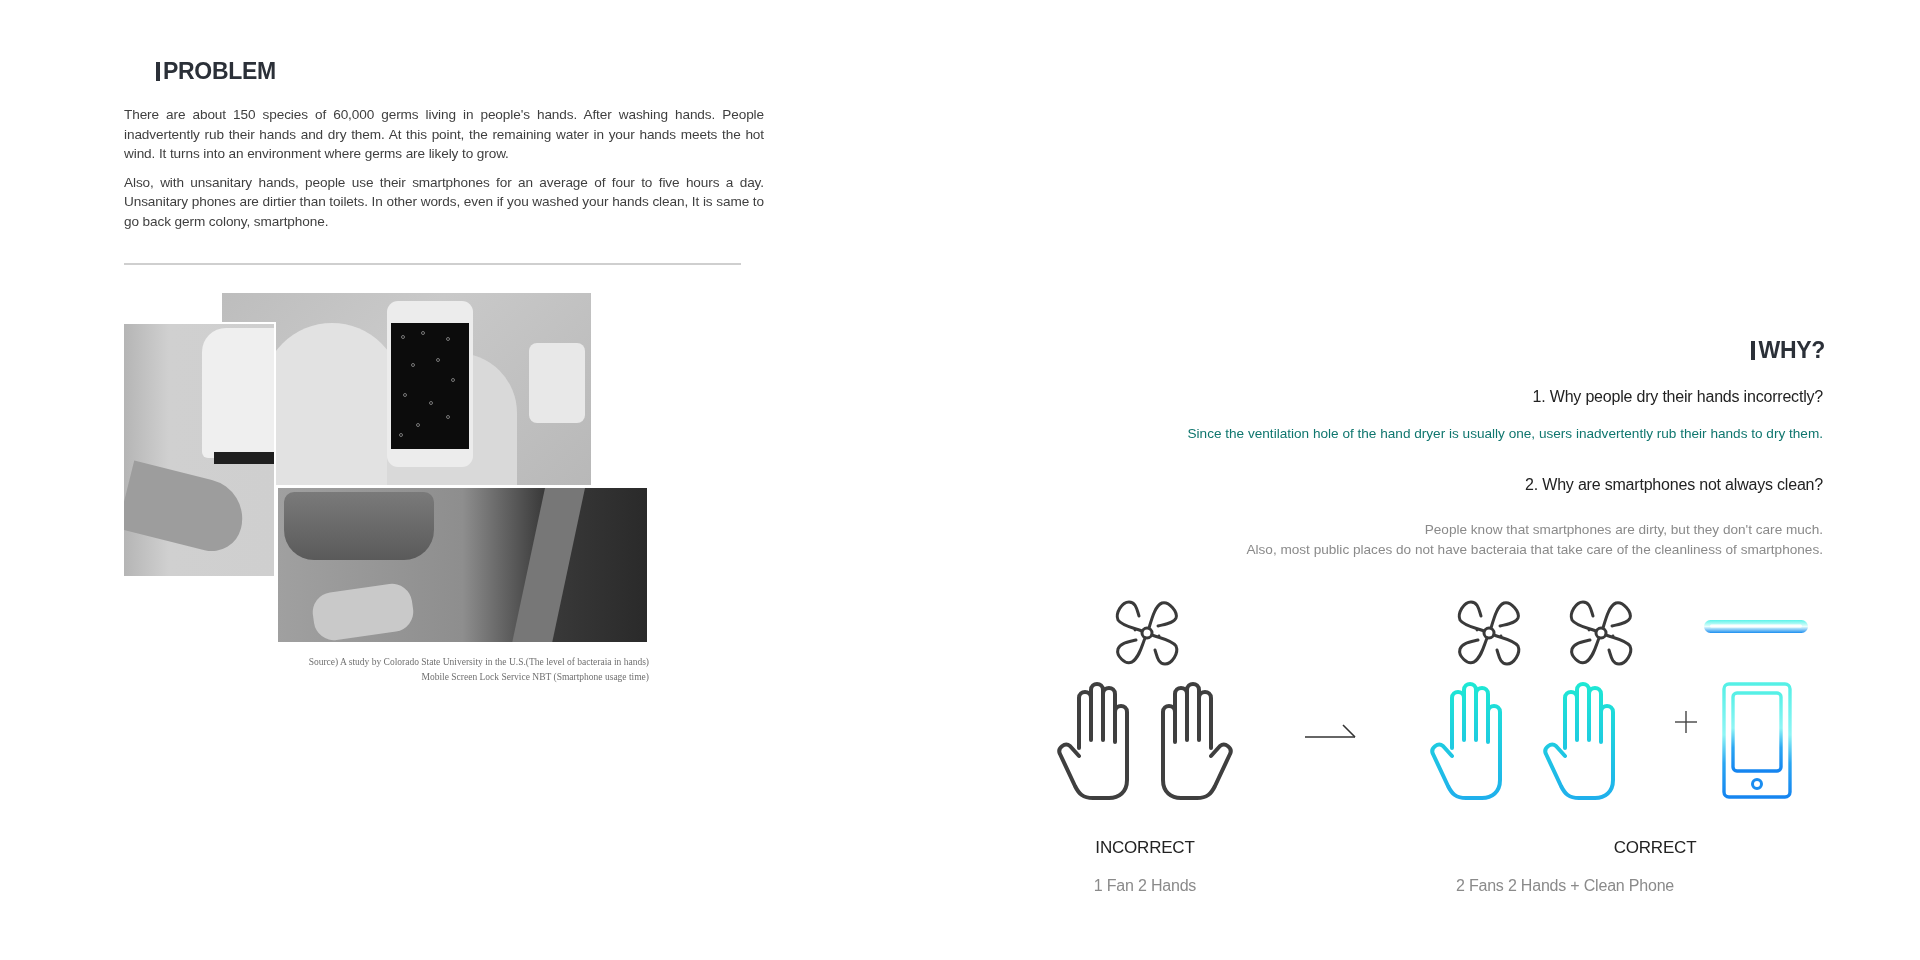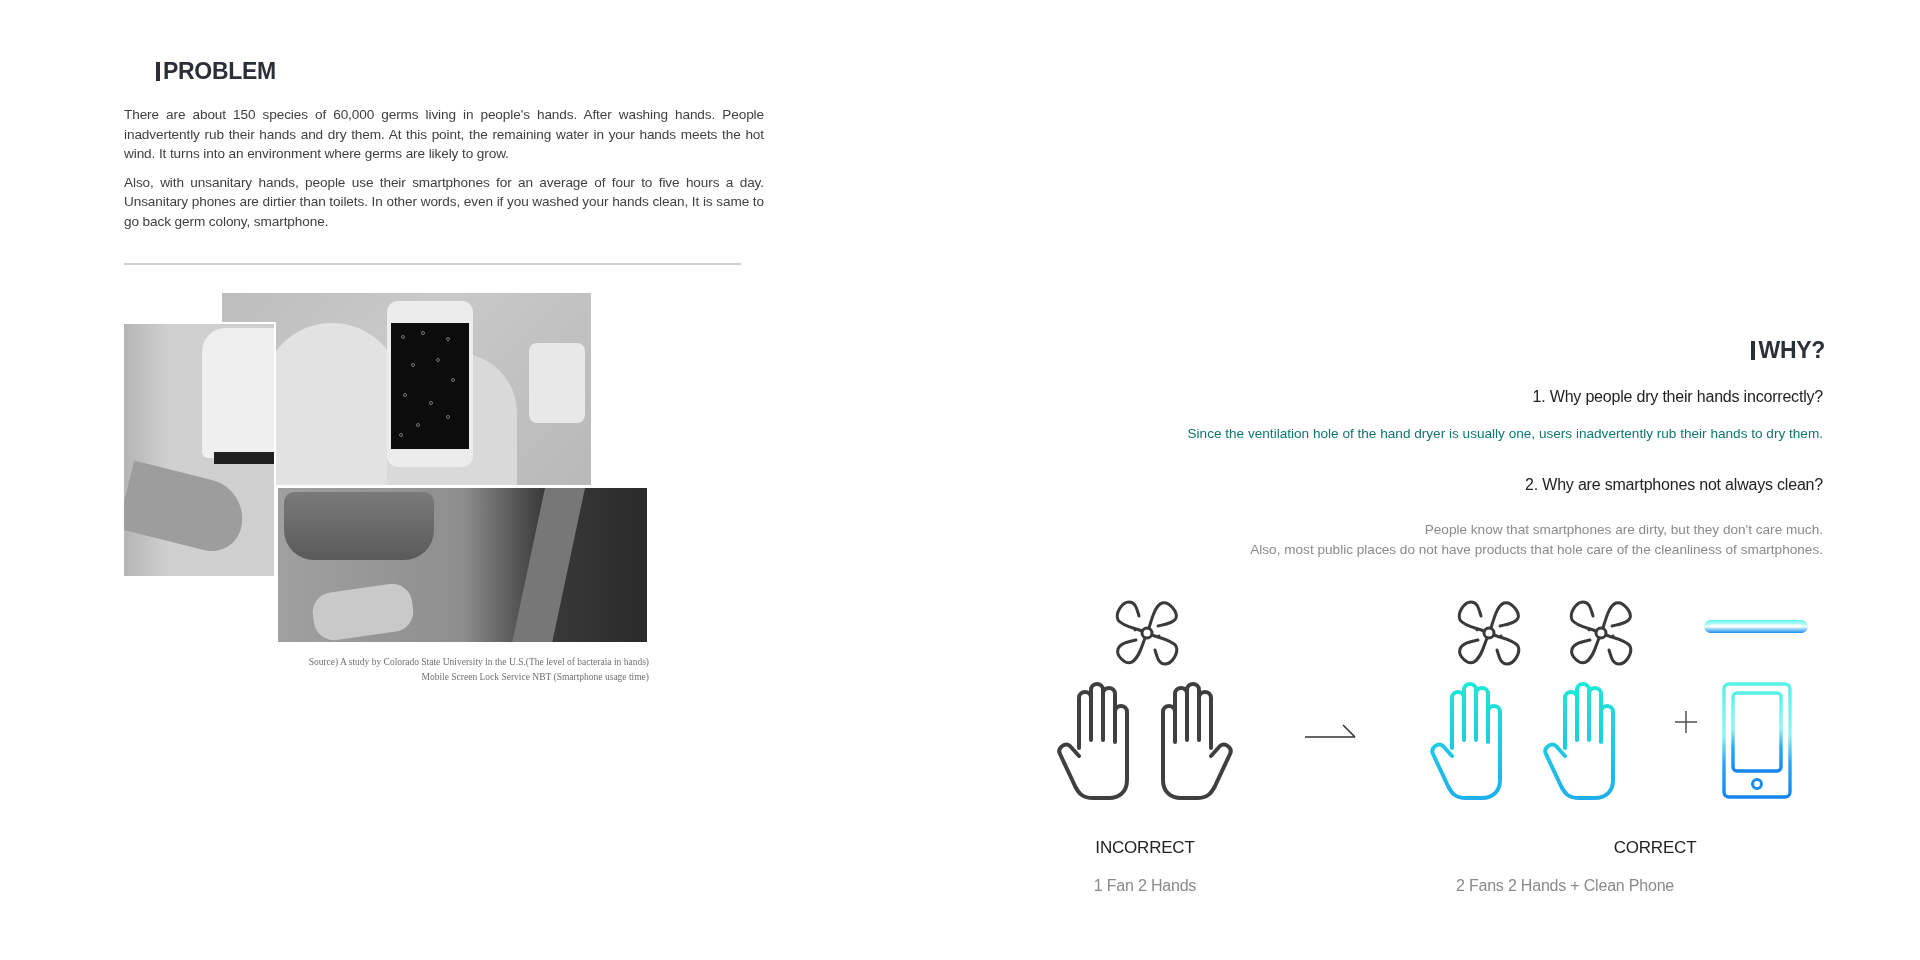--- a/index.html
+++ b/index.html
@@ -190,21 +190,21 @@
 </div>
 
 <div class="why-q" style="top:388px;">1. Why people dry their hands incorrectly?</div>
 <div class="why-a" style="top:424px;">
   <div>Since the ventilation hole of the hand dryer is usually one, users inadvertently rub their hands to dry them.</div>
 </div>
 
 <div class="why-q" style="top:476px;">2. Why are smartphones not always clean?</div>
 <div class="why-a light" style="top:520px;">
   <div>People know that smartphones are dirty, but they don't care much.</div>
-  <div>Also, most public places do not have products that hole care of the cleanliness of smartphones.</div>
+  <div>Also, most public places do not have bacteraia that take care of the cleanliness of smartphones.</div>
 </div>
 
 <svg class="icon" style="left:1112px; top:598px; color:#3a3a3a;" width="70" height="70">
     <use href="#fan"></use>
   </svg>
 
 <svg class="icon" style="left:1057px; top:680px;" width="90" height="122">
     <use href="#hand" stroke="#3f3f3f"></use>
   </svg>
 <svg class="icon" style="left:1143px; top:680px; transform:scaleX(-1);" width="90" height="122">

